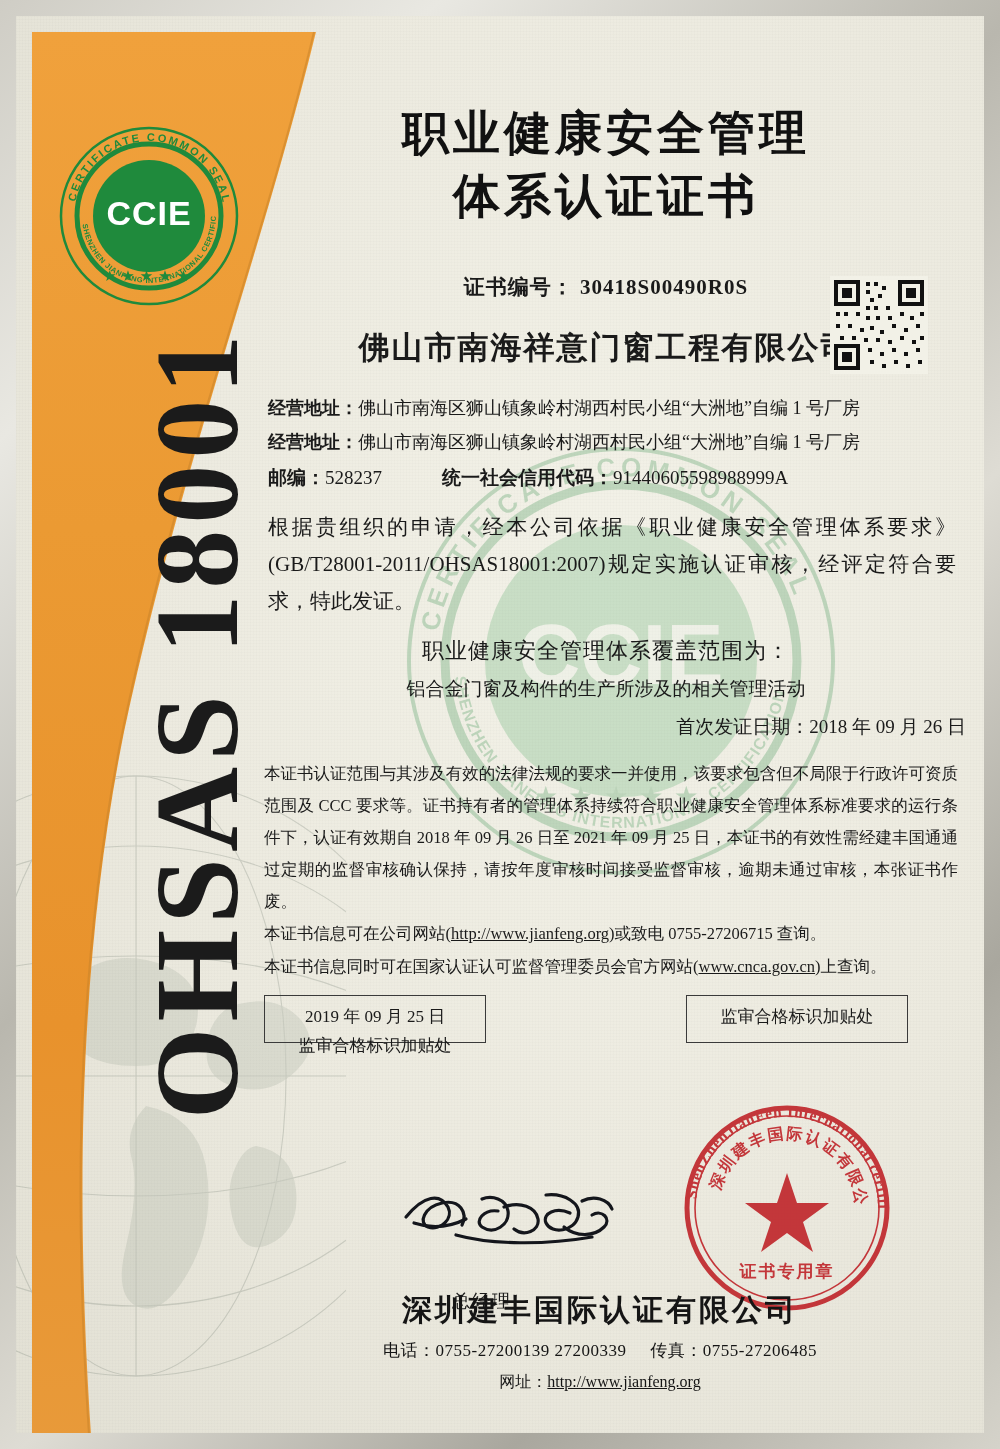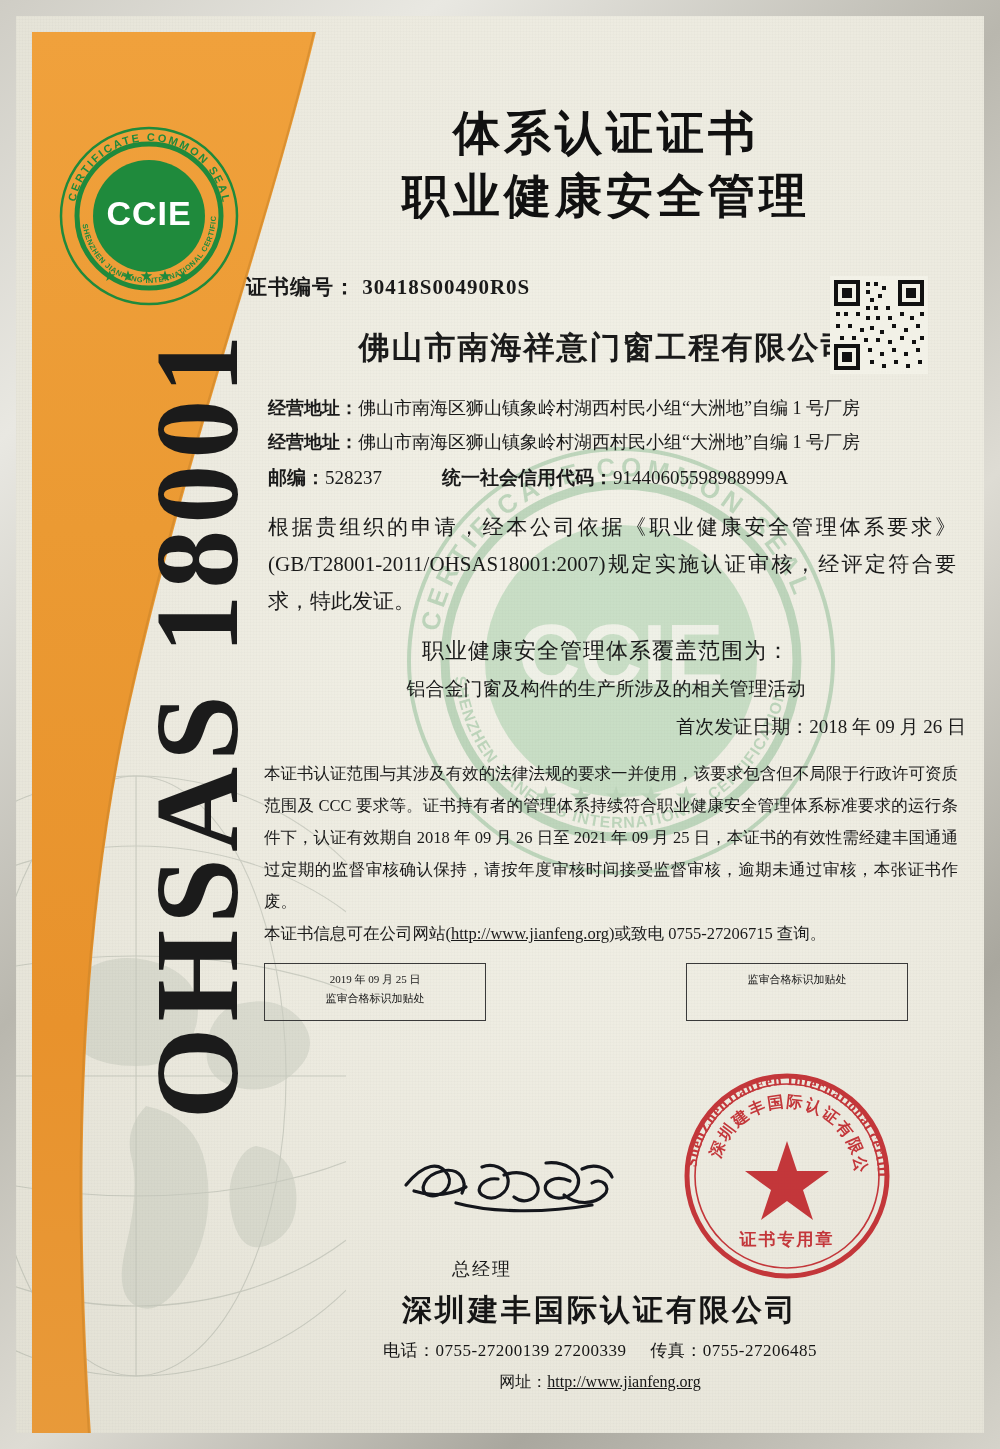--- a/index.html
+++ b/index.html
@@ -117,21 +117,21 @@
     margin-top: 26px;
   }
   .qr {
     position: absolute;
     right: 38px;
     top: 200px;
     width: 98px; height: 98px;
   }
   .cert-no {
     margin-top: 44px;
-    text-align: left;
+    text-align: center;
     font-family: "Liberation Serif", serif;
     font-size: 21px;
     letter-spacing: 1px;
   }
   .cert-no .label { font-weight: bold; }
   .cert-no .value { font-weight: bold; font-family: "Liberation Serif", serif; }
   .company {
     margin-top: 26px;
     text-align: center;
     font-family: "Liberation Serif", serif;
@@ -198,25 +198,25 @@
   }
   .stamp-boxes {
     position: relative;
     margin-top: 12px;
     height: 62px;
     padding-left: 18px;
   }
   .stamp-box {
     position: absolute;
     width: 222px;
-    height: 58px;
+    height: 48px;
     border: 1px solid #3a3a3a;
     text-align: center;
     font-family: "Liberation Serif", serif;
-    font-size: 11px;
+    font-size: 17px;
     line-height: 1.75;
     padding-top: 6px;
     box-sizing: border-box;
   }
   .stamp-box.left { left: 18px; }
   .stamp-box.right { right: 58px; }
   
   .sig-area {
     position: relative;
     margin-top: 120px;
@@ -349,22 +349,22 @@
           <textPath href="#wBot" startOffset="3%">SHENZHEN JIANFENG INTERNATIONAL CERTIFICATION</textPath>
         </text>
         <text x="215" y="238" text-anchor="middle" font-family="Liberation Sans, sans-serif" font-size="86" font-weight="bold" fill="#eaf3ea">CCIE</text>
         <text x="215" y="360" text-anchor="middle" font-size="28" fill="#4b9a5e" letter-spacing="10">★★★★★</text>
       </svg>
     </div>
 
     <div class="content">
 
       <div class="cert-title">
+        <div>职业健康安全管理</div>
         <div>体系认证证书</div>
-        <div>职业健康安全管理</div>
       </div>
 
       <div class="qr">
         <svg viewBox="0 0 98 98" width="98" height="98">
           <rect width="98" height="98" fill="#f2f1e7"></rect>
           <g fill="#111">
             <rect x="4" y="4" width="26" height="26"></rect>
               <rect x="8" y="8" width="18" height="18" fill="#f2f1e7"></rect>
               <rect x="12" y="12" width="10" height="10"></rect>
             <rect x="68" y="4" width="26" height="26"></rect>
@@ -453,20 +453,23 @@
 
       <div class="first-issue">
         <span>首次发证日期：</span><span>2018 年 09 月 26 日</span>
       </div>
 
       <div class="fineprint">
         <div>本证书认证范围与其涉及有效的法律法规的要求一并使用，该要求包含但不局限于行政许可资质范围及 CCC 要求等。证书持有者的管理体系持续符合职业健康安全管理体系标准要求的运行条件下，认证有效期自 2018 年 09 月 26 日至 2021 年 09 月 25 日，本证书的有效性需经建丰国通通过定期的监督审核确认保持，请按年度审核时间接受监督审核，逾期未通过审核，本张证书作废。</div>
         <div>
           <span>本证书信息可在公司网站(</span><span class="linklike">http://www.jianfeng.org</span><span>)或致电 0755-27206715 查询。</span>
         </div>
+        <div>
+          <span>本证书信息同时可在国家认证认可监督管理委员会官方网站(</span><span class="linklike">www.cnca.gov.cn</span><span>)上查询。</span>
+        </div>
       </div>
 
       <div class="stamp-boxes">
         <div class="stamp-box left">
           <div>2019 年 09 月 25 日</div>
           <div>监审合格标识加贴处</div>
         </div>
         <div class="stamp-box right">
           <div>监审合格标识加贴处</div>
         </div>

